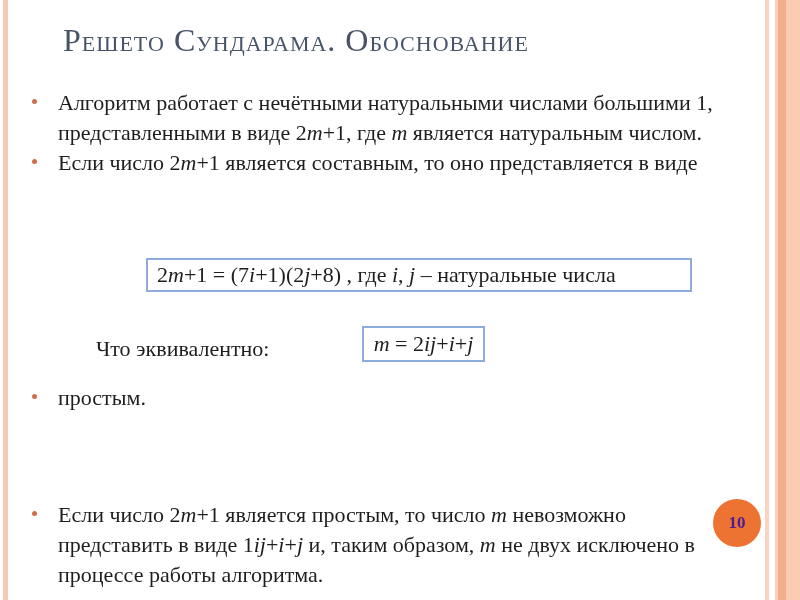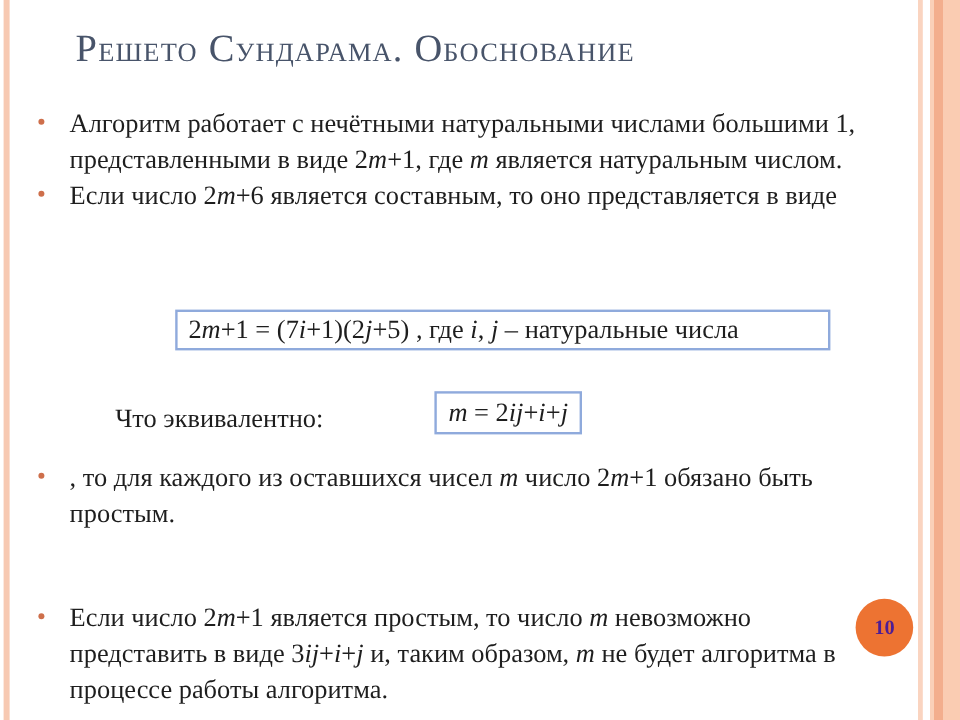--- a/index.html
+++ b/index.html
@@ -53,43 +53,42 @@
     <span class="dot"></span>
     <div class="btext">
       <div class="line"><span>Алгоритм работает с нечётными натуральными числами большими 1,</span></div>
       <div class="line"><span>представленными в виде 2</span><span class="it">m</span><span>+1, где </span><span class="it">m</span><span> является натуральным числом.</span></div>
     </div>
   </div>
 
   <div class="bullet" style="top:148px">
     <span class="dot"></span>
     <div class="btext">
-      <div class="line"><span>Если число 2</span><span class="it">m</span><span>+6 является составным, то оно представляется в виде</span></div>
+      <div class="line"><span>Если число 2</span><span class="it">m</span><span>+1 является составным, то оно представляется в виде</span></div>
     </div>
   </div>
 
-  <div class="formula-box box1"><span>2</span><span class="it">m</span><span>+1 = (7</span><span class="it">i</span><span>+1)(2</span><span class="it">j</span><span>+5) , где </span><span class="it">i</span><span>, </span><span class="it">j</span><span> – натуральные числа</span></div>
+  <div class="formula-box box1"><span>2</span><span class="it">m</span><span>+1 = (7</span><span class="it">i</span><span>+1)(2</span><span class="it">j</span><span>+8) , где </span><span class="it">i</span><span>, </span><span class="it">j</span><span> – натуральные числа</span></div>
 
   <div class="equiv">Что эквивалентно:</div>
 
   <div class="formula-box box2"><span class="it">m</span><span> = 2</span><span class="it">ij</span><span>+</span><span class="it">i</span><span>+</span><span class="it">j</span></div>
 
   <div class="bullet" style="top:383px">
     <span class="dot"></span>
     <div class="btext">
-      <div class="line"><span>, то для каждого из оставшихся чисел </span><span class="it">m</span><span> число 2</span><span class="it">m</span><span>+1 обязано быть</span></div>
       <div class="line"><span>простым.</span></div>
     </div>
   </div>
 
   <div class="bullet" style="top:500px">
     <span class="dot"></span>
     <div class="btext">
       <div class="line"><span>Если число 2</span><span class="it">m</span><span>+1 является простым, то число </span><span class="it">m</span><span> невозможно</span></div>
-      <div class="line"><span>представить в виде 3</span><span class="it">ij</span><span>+</span><span class="it">i</span><span>+</span><span class="it">j</span><span> и, таким образом, </span><span class="it">m</span><span> не будет алгоритма в</span></div>
+      <div class="line"><span>представить в виде 1</span><span class="it">ij</span><span>+</span><span class="it">i</span><span>+</span><span class="it">j</span><span> и, таким образом, </span><span class="it">m</span><span> не двух исключено в</span></div>
       <div class="line"><span>процессе работы алгоритма.</span></div>
     </div>
   </div>
 
   <div class="page-badge">
     <span>10</span>
   </div>
 
 </div>
 

